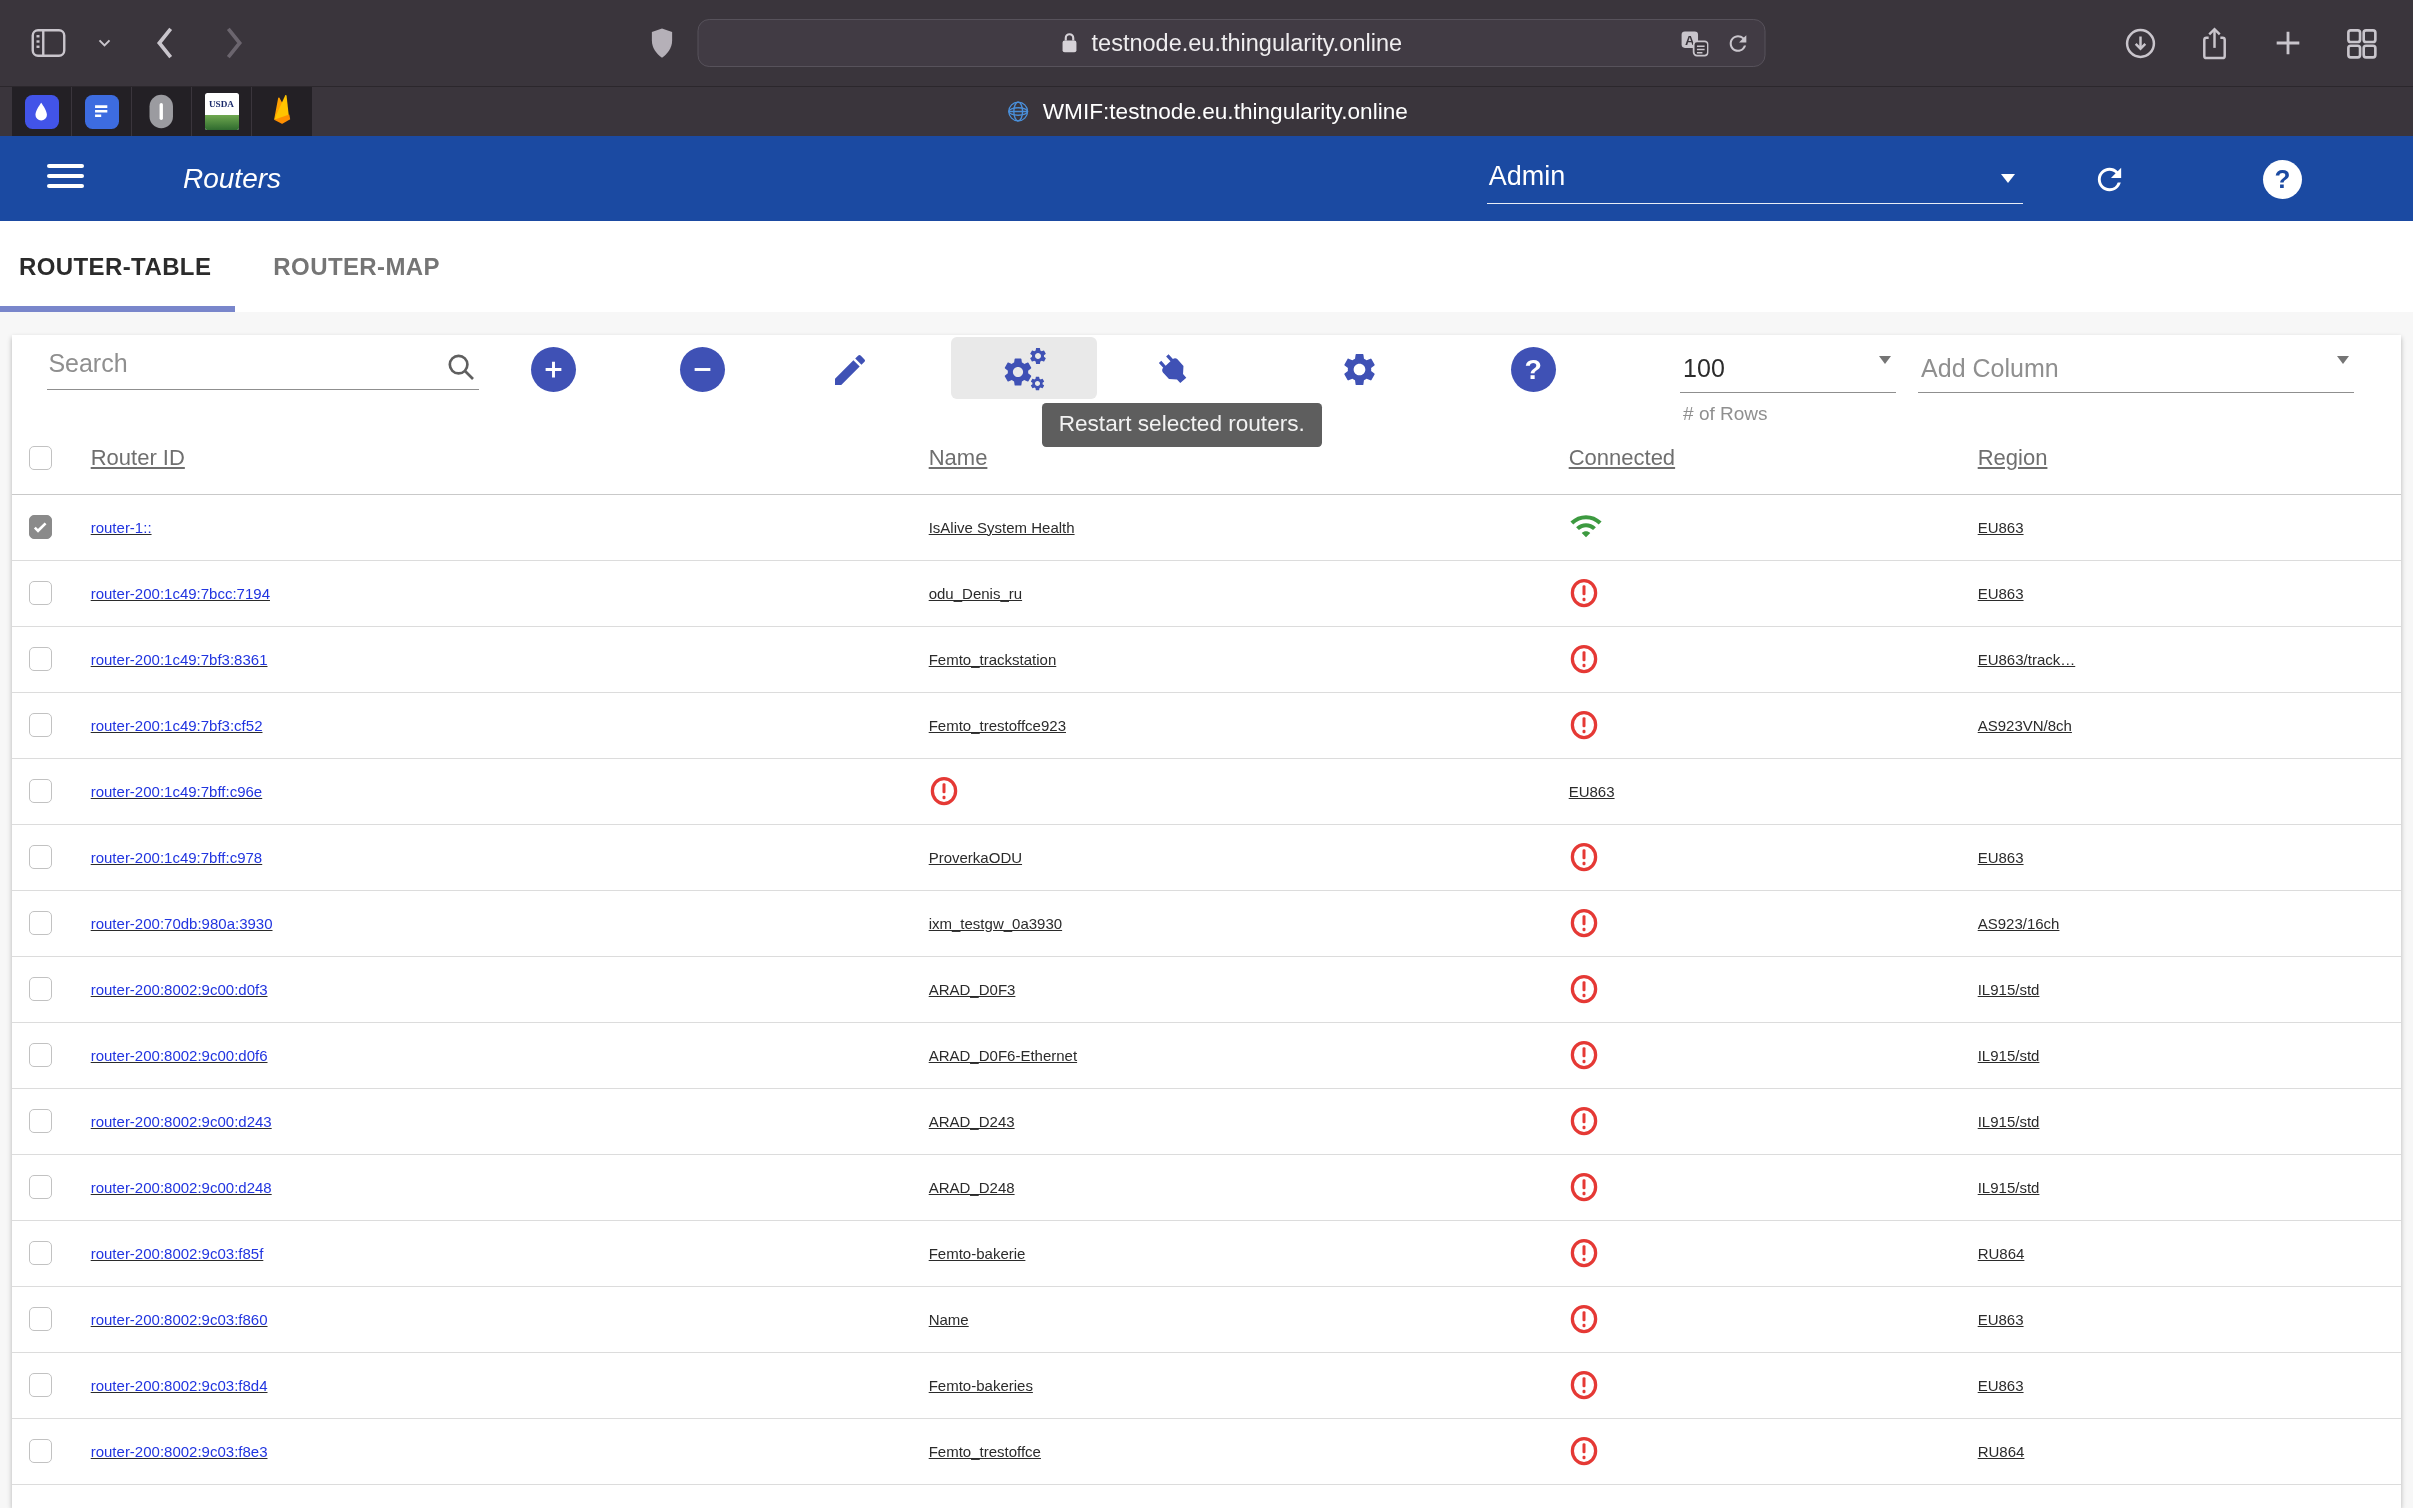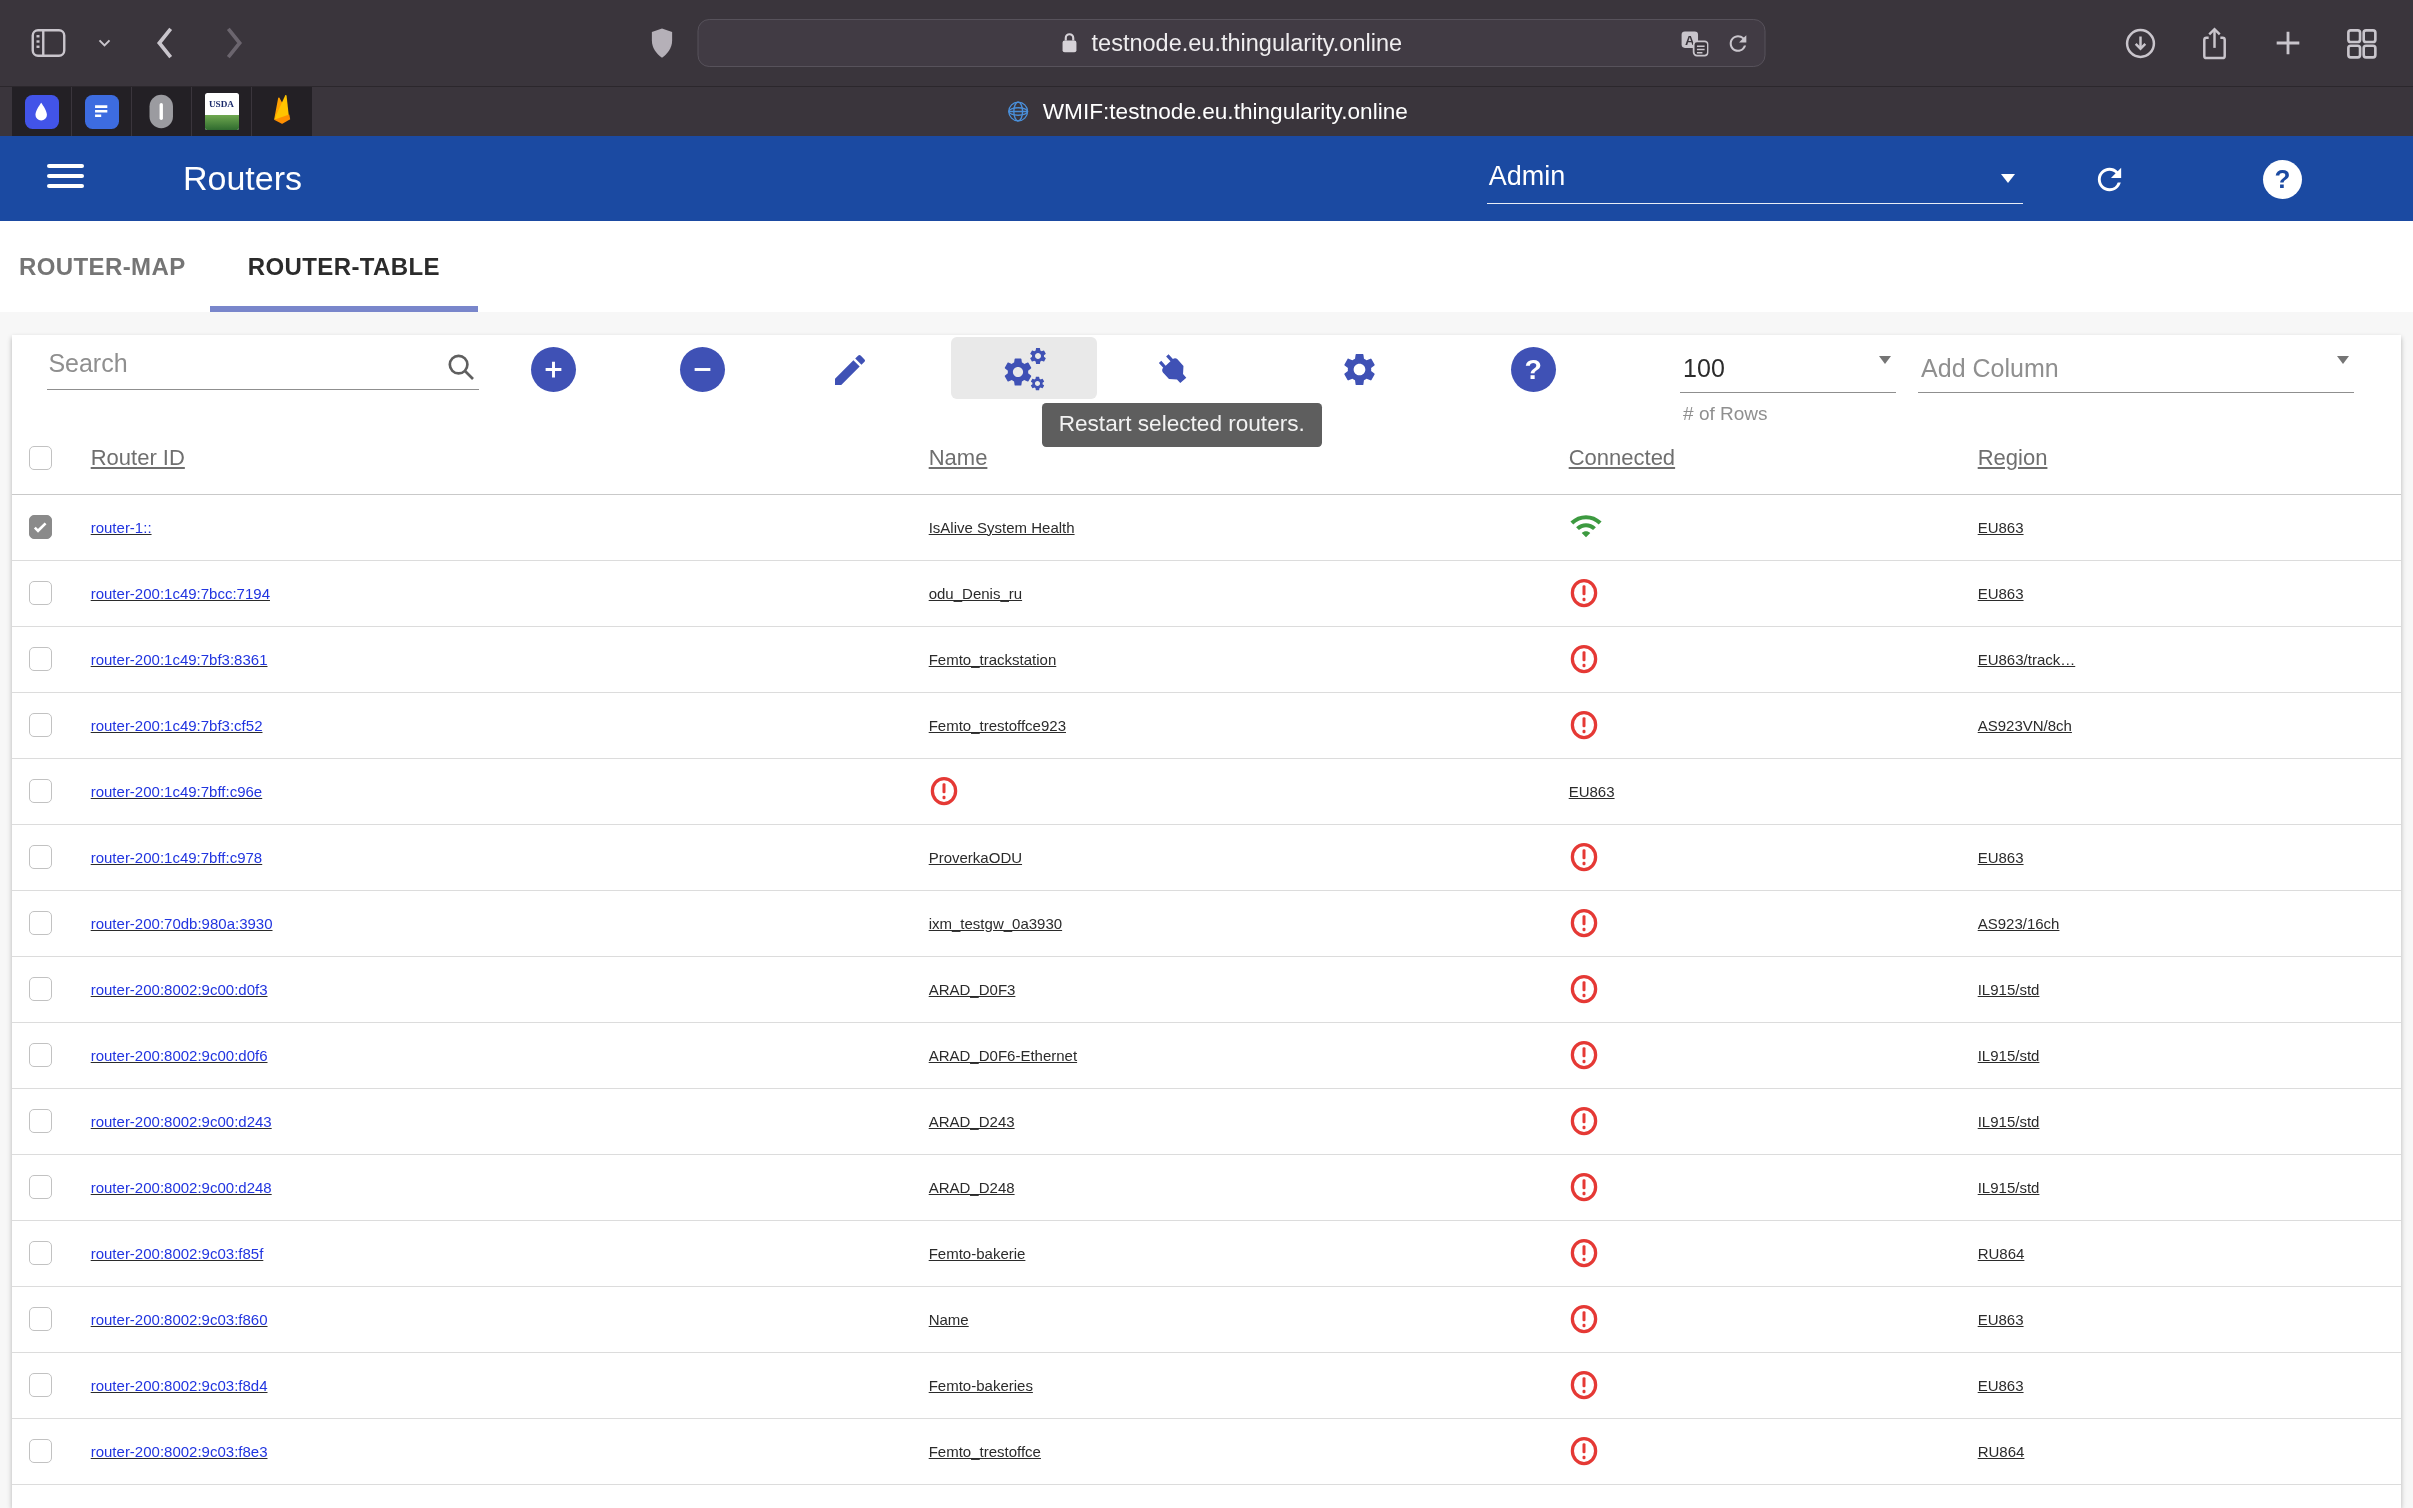--- a/index.html
+++ b/index.html
@@ -24,21 +24,21 @@
   .pin{width:60px;height:100%;display:flex;align-items:center;justify-content:center;border-right:0.8px solid #3A353C;}
   .fav-sq{width:34px;height:34px;border-radius:7.5px;display:flex;align-items:center;justify-content:center;}
   .fav-usda{width:34px;height:37px;overflow:hidden;border-radius:2.5px;background:#fff;display:flex;flex-direction:column;}
   .fav-usda .u-top{flex:1;color:#1B2A6B;font-size:9.2px;font-weight:bold;display:flex;align-items:center;justify-content:center;font-family:"Liberation Serif",serif;}
   .fav-usda .u-bot{height:15px;background:linear-gradient(#6FA84F,#2F6B2F);}
   .active-tab{position:absolute;left:50%;top:0;bottom:0;transform:translateX(-50%);display:flex;align-items:center;gap:12.6px;color:#fff;font-size:22.6px;}
   
   .app-header{height:85px;background:var(--header-blue);position:relative;color:#fff;}
   .burger{position:absolute;left:47px;top:28px;width:37px;cursor:pointer;}
   .burger div{height:4.2px;background:#fff;border-radius:2.5px;margin-bottom:5.9px;}
-  .app-title{position:absolute;left:183px;top:0;height:85px;display:flex;align-items:center;font-size:34px;}
+  .app-title{position:absolute;left:183px;top:0;height:85px;display:flex;align-items:center;font-size:28px;font-style:italic;}
   .role-select{position:absolute;left:1487px;top:18.4px;width:536px;height:50px;border-bottom:1.7px solid rgba(255,255,255,.9);font-size:27px;}
   .role-select .val{position:absolute;left:1.7px;top:6.7px;}
   .arrow-dn{width:0;height:0;border-left:7.5px solid transparent;border-right:7.5px solid transparent;border-top:9.2px solid #fff;position:absolute;right:8.4px;top:20px;}
   .hdr-btn{position:absolute;display:flex;align-items:center;justify-content:center;}
   .hdr-help-circle{width:39px;height:39px;border-radius:50%;background:#fff;color:var(--header-blue);font-size:26px;font-weight:bold;display:flex;align-items:center;justify-content:center;}
   
   .app-tabs{height:91px;background:#fff;display:flex;position:relative;}
   .tab{display:flex;align-items:center;padding:0 38px;font-size:24px;font-weight:bold;letter-spacing:0.4px;color:#757575;position:relative;cursor:pointer;}
   .tab:first-child{padding:0 24px 0 19px;}
   .tab.active{color:#2b2b2b;}
@@ -238,25 +238,25 @@
     <svg width="35" height="35" viewBox="0 0 24 24" fill="#fff">
         <path d="M17.65 6.35A7.95 7.95 0 0 0 12 4c-4.42 0-7.99 3.58-7.99 8s3.57 8 7.99 8c3.73 0 6.84-2.55 7.73-6h-2.08a5.99 5.99 0 0 1-5.65 4c-3.31 0-6-2.69-6-6s2.69-6 6-6c1.66 0 3.14.69 4.22 1.78L13 11h7V4l-2.35 2.35z"></path>
       </svg>
   </span>
   <span class="hdr-btn" style="left:2263px;top:23.5px">
     <span class="hdr-help-circle">?</span>
   </span>
 </header>
 
 <nav class="app-tabs">
+  <div class="tab active">
+      <span>ROUTER-TABLE</span>
+    </div>
   <div class="tab">
       <span>ROUTER-MAP</span>
-    </div>
-  <div class="tab active">
-      <span>ROUTER-TABLE</span>
     </div>
 </nav>
 
 <main class="page">
   <div class="card">
 
     <div class="toolbar">
       <div class="search">
         <input type="text" placeholder="Search" style="">
         <span class="mag">

